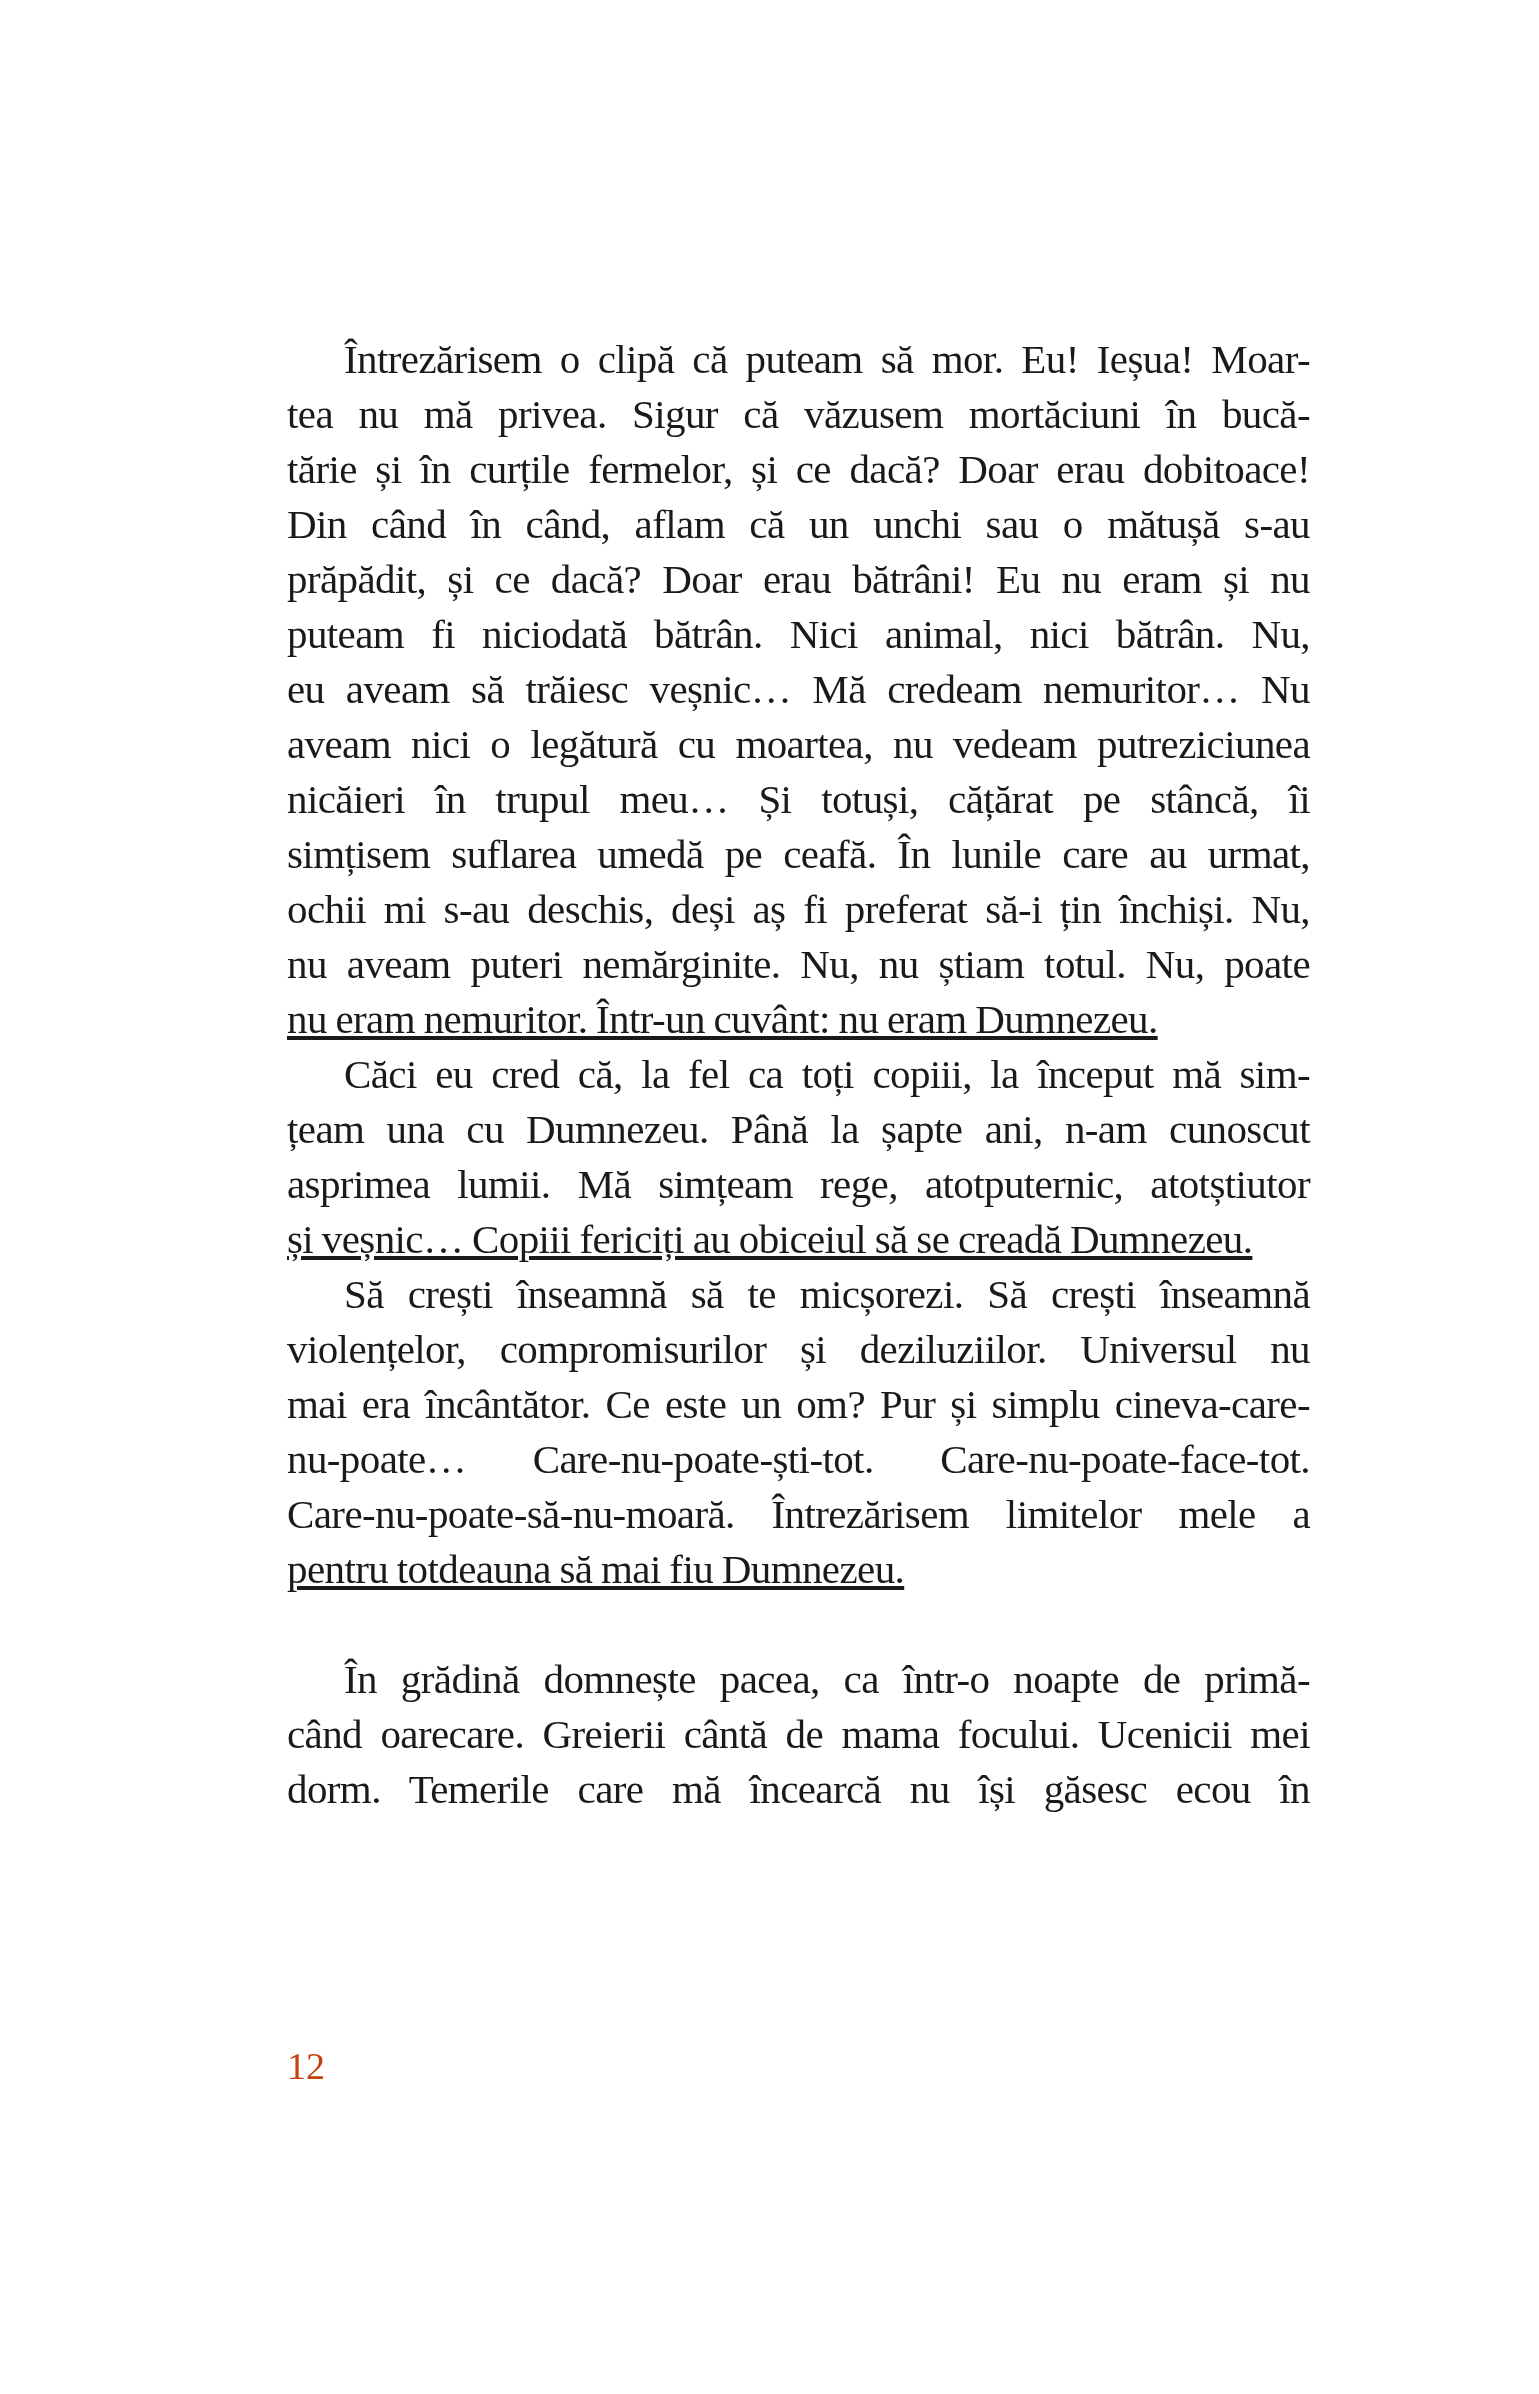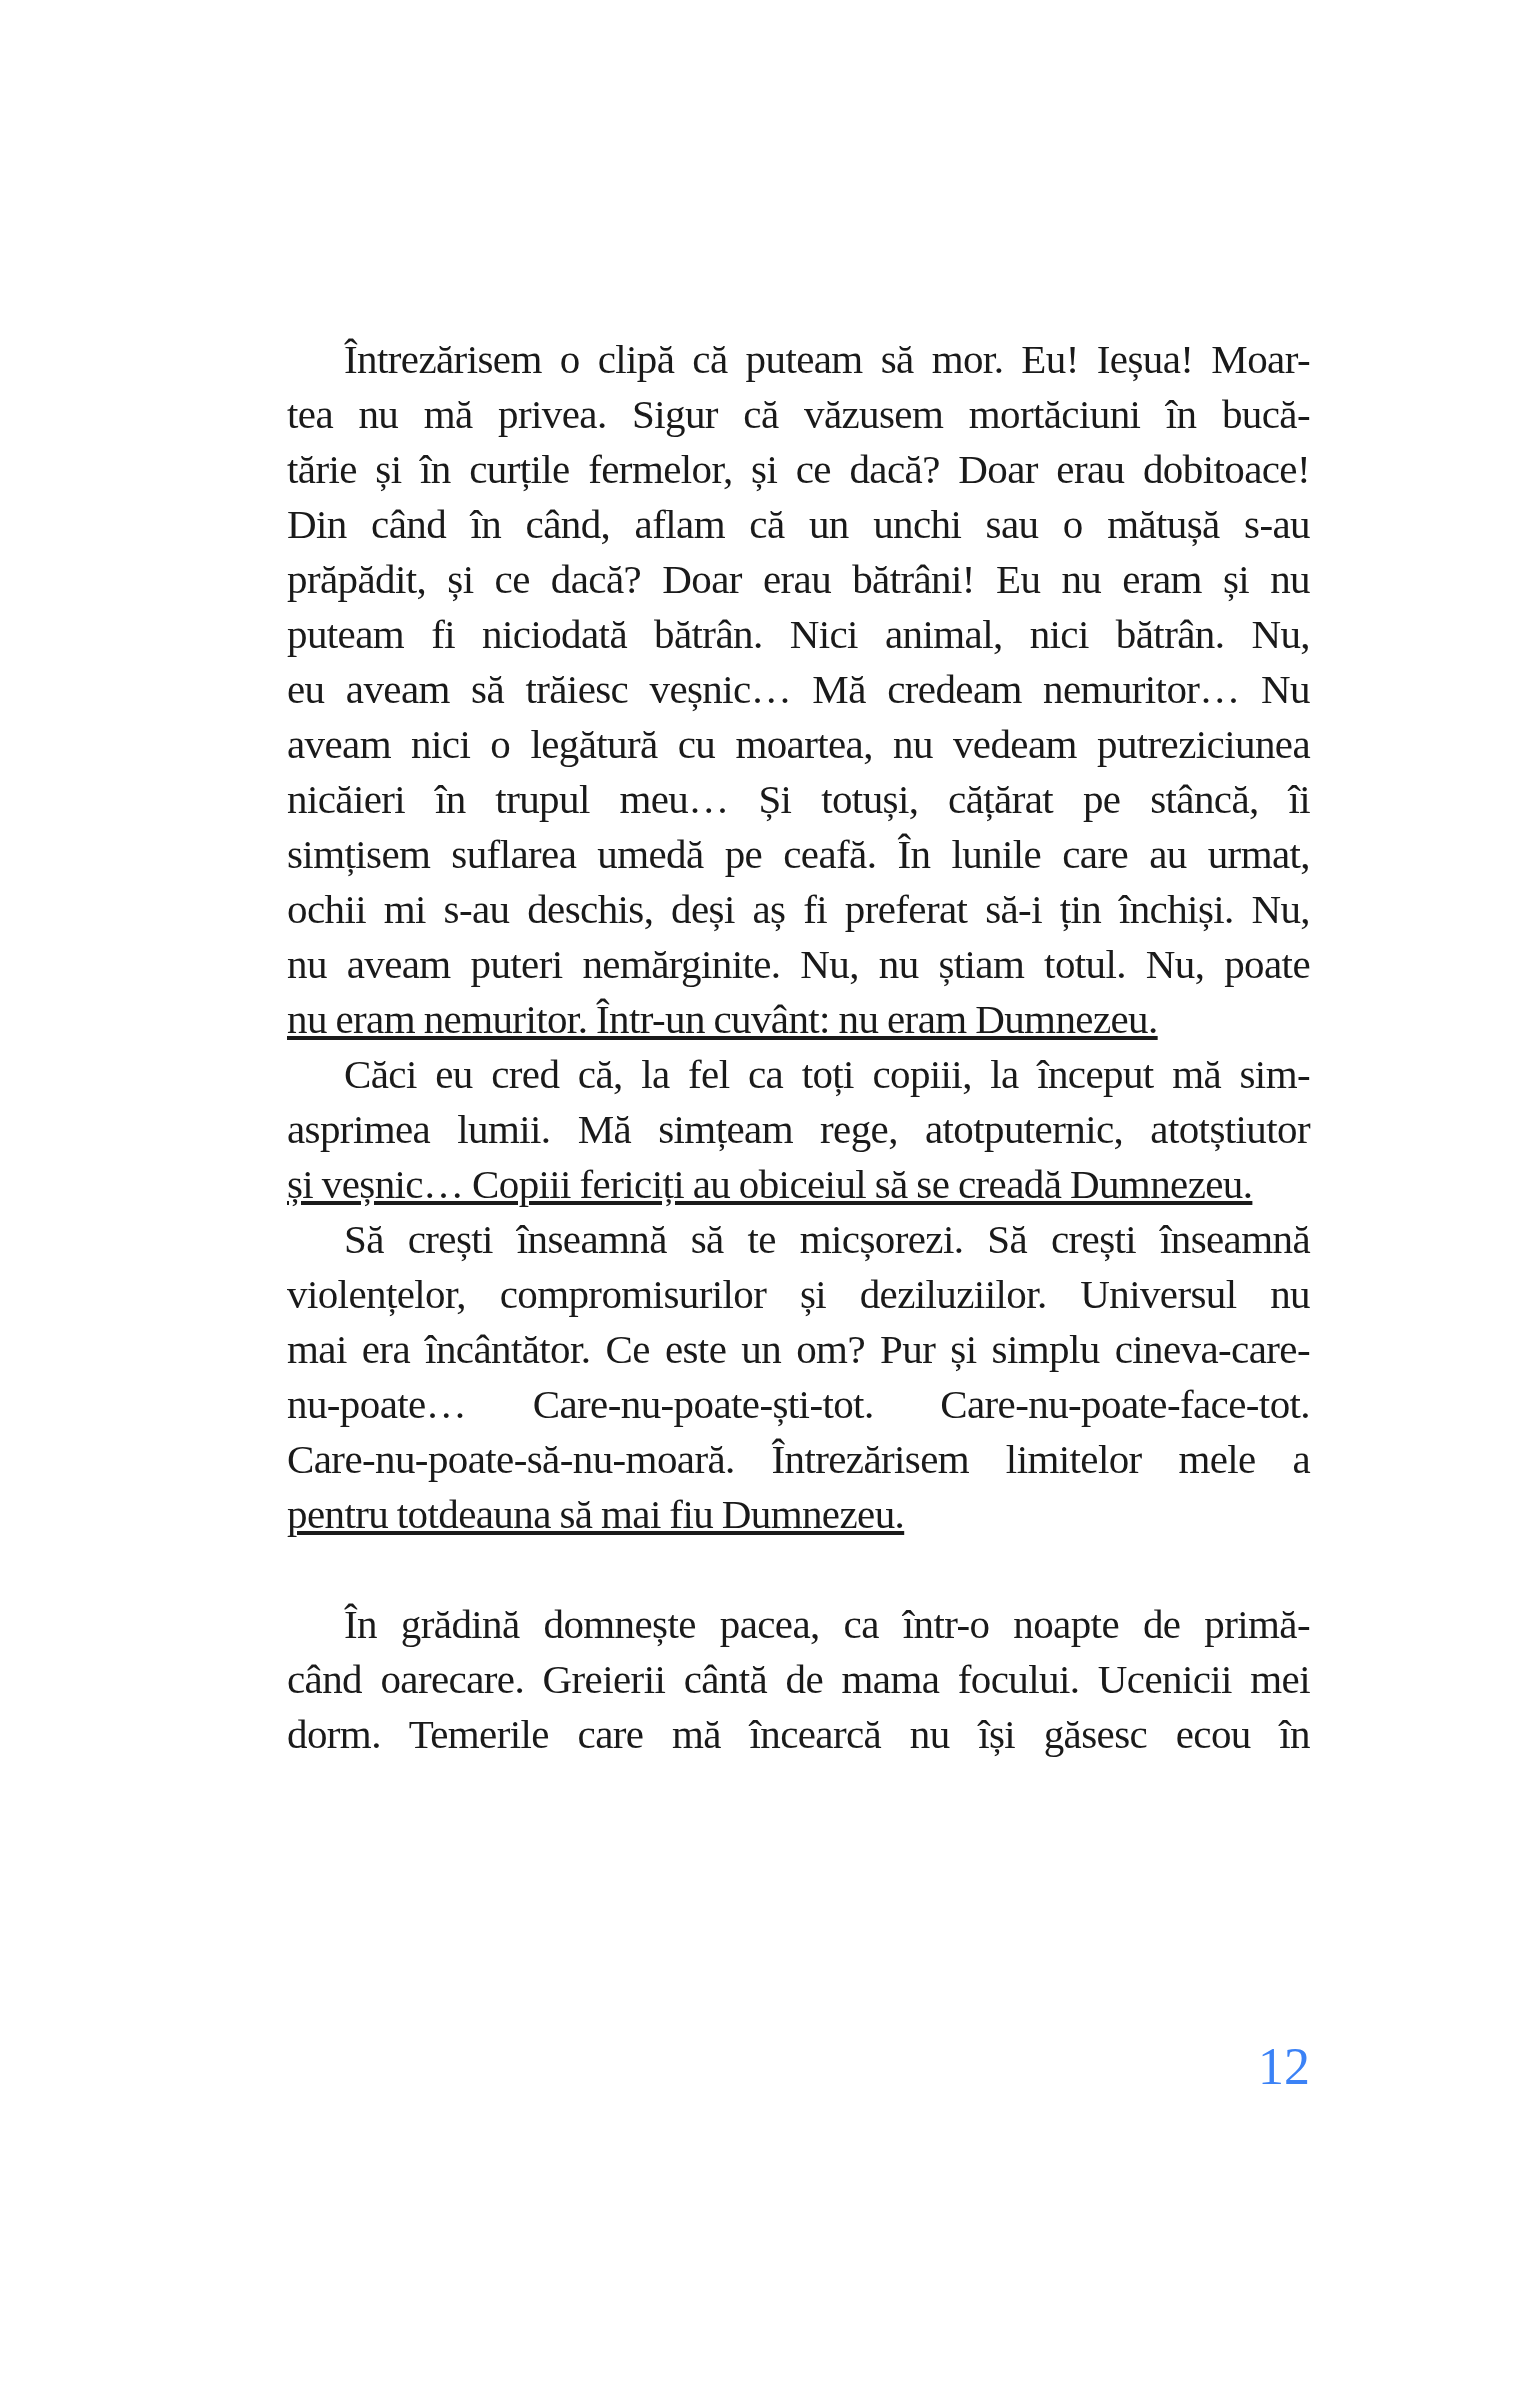--- a/index.html
+++ b/index.html
@@ -57,24 +57,24 @@
   }
   .blank {
     display: block;
     height: 55px;
   }
   .page-number {
     position: absolute;
     left: 287px;
     width: 1023px;
     top: 2039px;
-    text-align: right;
-    font-size: 52px;
+    text-align: left;
+    font-size: 38px;
     line-height: 55px;
-    color: #3b82f6;
+    color: #c2410c;
   }
 </style>
 </head>
 <body>
 
 <div class="page">
   <div class="text-block">
 
     <div>
       <span class="line indent">
@@ -116,20 +116,23 @@
       <span class="line last">
           <span class="inner">nu eram nemuritor. Într-un cuvânt: nu eram Dumnezeu.</span>
         </span>
     </div>
 
     <div>
       <span class="line indent">
           <span class="inner">Căci eu cred că, la fel ca toți copiii, la început mă sim-</span>
         </span>
       <span class="line">
+          <span class="inner">țeam una cu Dumnezeu. Până la șapte ani, n-am cunoscut</span>
+        </span>
+      <span class="line">
           <span class="inner">asprimea lumii. Mă simțeam rege, atotputernic, atotștiutor</span>
         </span>
       <span class="line last">
           <span class="inner">și veșnic… Copiii fericiți au obiceiul să se creadă Dumnezeu.</span>
         </span>
     </div>
 
     <div>
       <span class="line indent">
           <span class="inner">Să crești înseamnă să te micșorezi. Să crești înseamnă</span>

